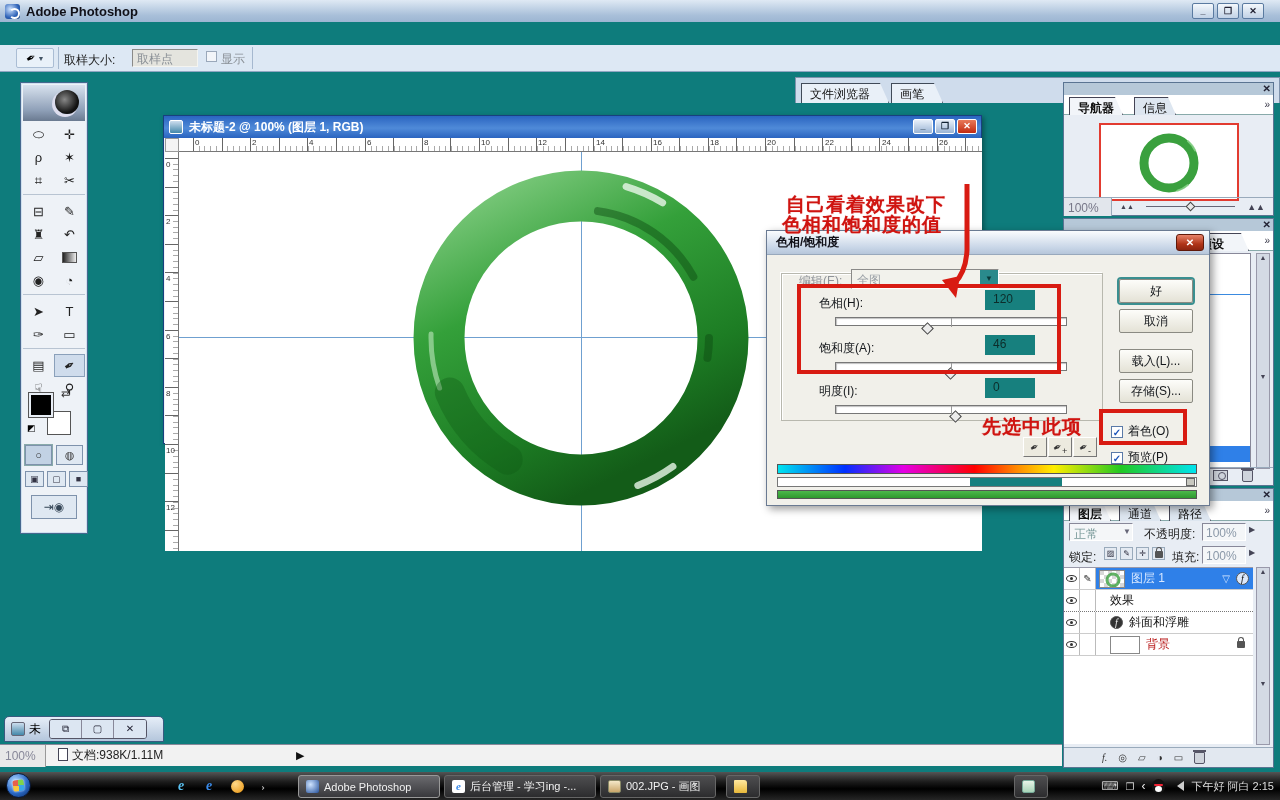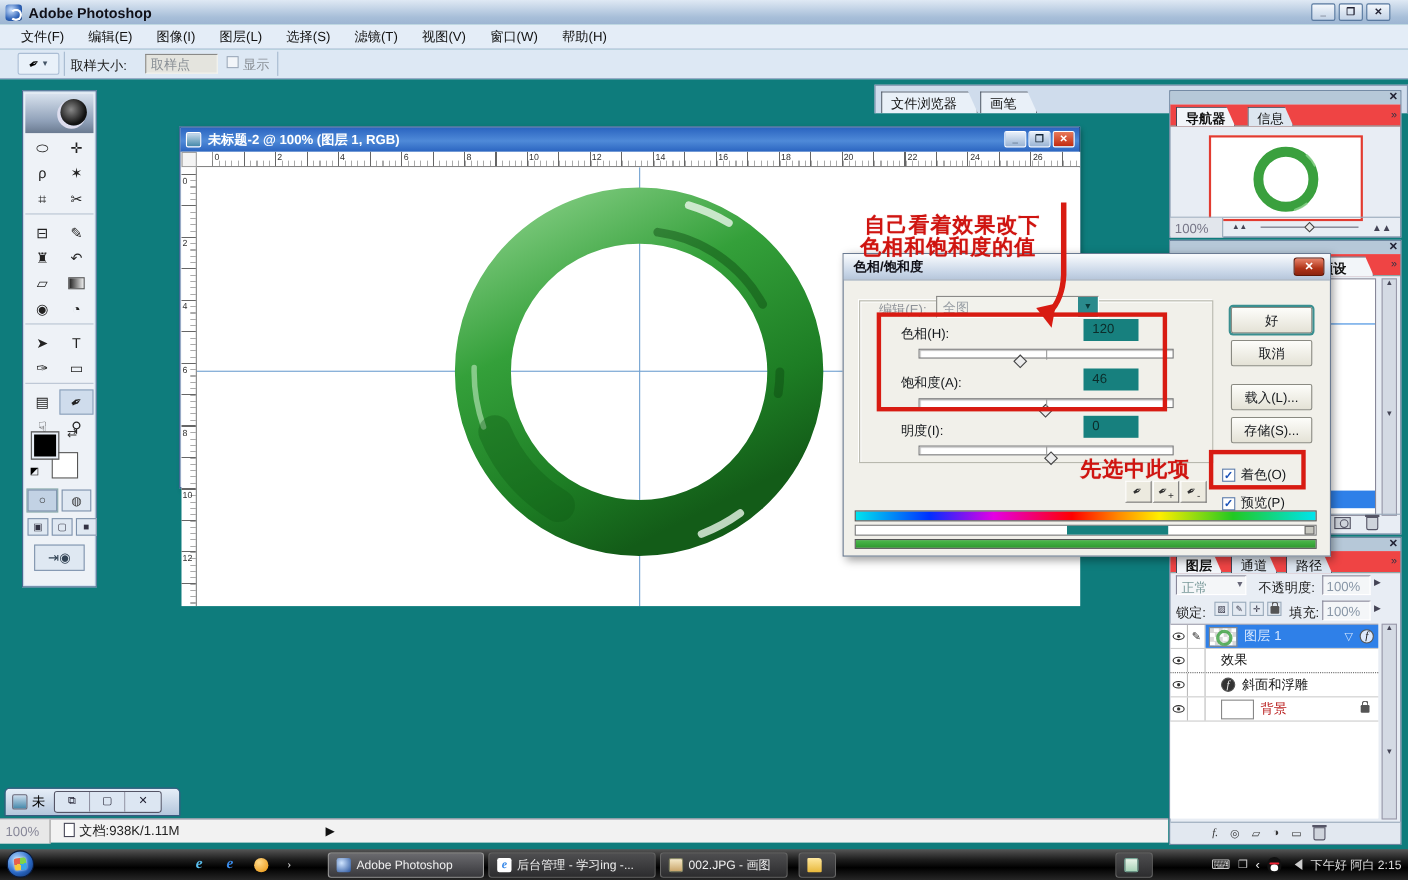--- a/index.html
+++ b/index.html
@@ -133,21 +133,21 @@
     background:linear-gradient(#4cb84c,#2e992e); }
 
   
   .anno { position:absolute; color:#cf1410; font-weight:bold; font-size:19px; letter-spacing:1px; z-index:50;
     text-shadow:0 0 1px rgba(207,20,16,.4); }
 
   
   .palette { background:#e8edf4; border:1px solid #5a7492; }
   .pal-strip { position:absolute; left:0; top:0; width:100%; height:12px; background:#b6c8d8; }
   .pal-x { position:absolute; right:2px; top:0; font-size:10px; font-weight:bold; color:#223; line-height:12px; }
-  .pal-tabs { position:absolute; left:0; top:12px; width:100%; height:20px; background:#ef4444;
+  .pal-tabs { position:absolute; left:0; top:12px; width:100%; height:20px; background:#ffffff;
     border-bottom:1px solid #8aa;text-decoration:underline; }
   .pal-tab { position:absolute; top:2px; height:18px; padding:2px 8px 0; border:1px solid #445;
     border-bottom:none; background:#dde6f0; color:#111;
     clip-path:polygon(0 0, calc(100% - 8px) 0, 100% 100%, 0 100%); }
   .pal-tab.active { background:#f2f5f9; font-weight:bold; }
   .pal-more { position:absolute; right:3px; top:4px; color:#334; font-size:10px; }
   .nav-thumb { position:absolute; left:35px; top:40px; width:140px; height:78px; background:#fff; border:2px solid #e23b30; }
   .nav-bottom { position:absolute; left:0; bottom:0; width:100%; height:18px; border-top:1px solid #9ab; display:flex; align-items:center; }
   .nav-zoom { width:48px; height:18px; background:#e2e6ec; border-right:1px solid #9ab; color:#778; padding:3px 0 0 4px; }
   .nav-sbtn { font-size:7px; color:#445; padding:0 8px; }
@@ -242,31 +242,20 @@
   <div class="abs app-titlebar">
     <div class="app-icon"></div>
     <div class="app-title">Adobe Photoshop</div>
     <div class="winbtns">
       <div class="winbtn">_</div>
       <div class="winbtn">❐</div>
       <div class="winbtn">✕</div>
     </div>
   </div>
 
-  <div class="abs menubar">
-    <span class="menu-item">文件(F)</span>
-    <span class="menu-item">编辑(E)</span>
-    <span class="menu-item">图像(I)</span>
-    <span class="menu-item">图层(L)</span>
-    <span class="menu-item">选择(S)</span>
-    <span class="menu-item">滤镜(T)</span>
-    <span class="menu-item">视图(V)</span>
-    <span class="menu-item">窗口(W)</span>
-    <span class="menu-item">帮助(H)</span>
-  </div>
 
   <div class="abs optionsbar">
     <div class="tool-chip">
       <span style="transform:rotate(-30deg)">✒</span>
       <span style="font-size:7px;color:#456">▼</span>
     </div>
     <div class="vsep" style="left:58px"></div>
     <span class="opt-label">取样大小:</span>
     <div class="opt-combo">取样点</div>
     <div class="opt-check">

